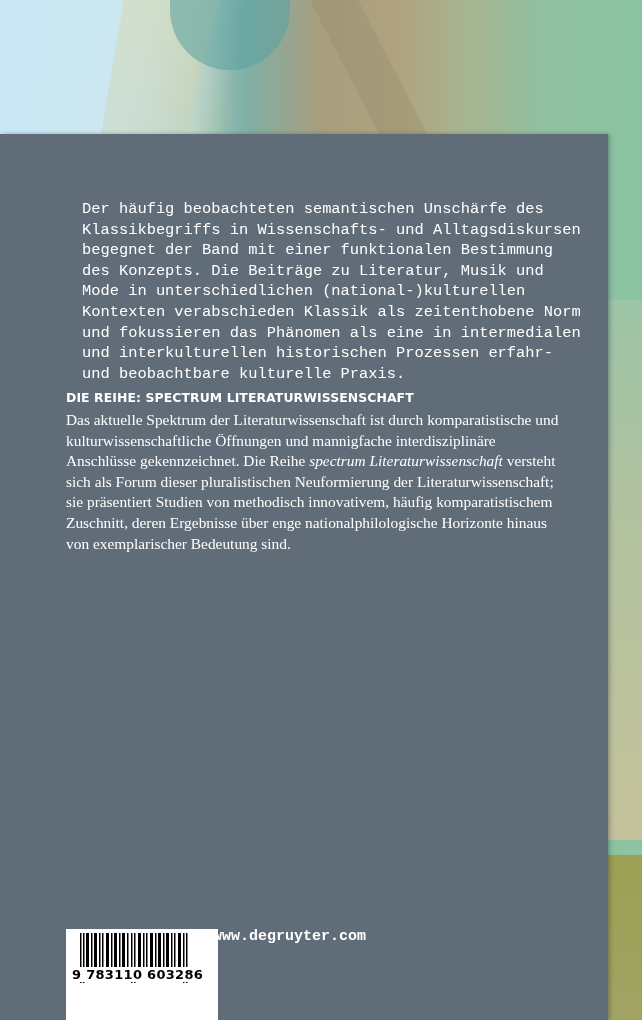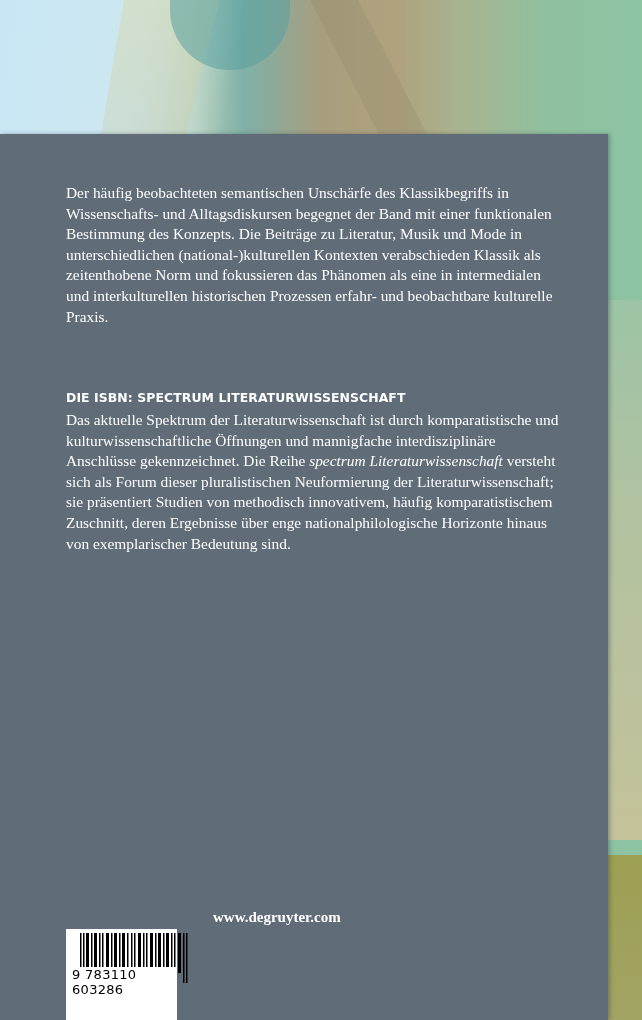--- a/index.html
+++ b/index.html
@@ -37,74 +37,75 @@
       background: linear-gradient(180deg, #9ca052 0%, #a2a464 100%);
     }
     .panel {
       position: absolute; left: 0; top: 134px; width: 608px; height: 886px;
       background: #606c78;
       box-shadow: 2px 0 4px rgba(40,50,60,0.35);
     }
     .blurb {
       position: absolute; left: 66px; top: 183px; width: 500px;
       color: #ffffff;
-      font-family: Liberation Serif, serif;
+      font-family: Liberation Mono, monospace;
       font-size: 15.4px; line-height: 20.6px;
-      margin: 0;
+      margin: 16px;
     }
     .series-heading {
       position: absolute; left: 66px; top: 390px;
       color: #ffffff;
       font-family: "DejaVu Sans", sans-serif;
       font-weight: bold; font-size: 12.4px; letter-spacing: 0.1px;
       margin: 0;
     }
     .series-text {
       position: absolute; left: 66px; top: 410px; width: 500px;
       color: #ffffff;
       font-family: "Liberation Serif", serif;
       font-size: 15.4px; line-height: 20.6px;
       margin: 0;
     }
     .series-text em { font-style: italic; }
     .barcode-box {
-      position: absolute; left: 66px; top: 929px; width: 111px; height: 91px;
+      position: absolute; left: 66px; top: 929px; width: 152px; height: 91px;
       background: #ffffff;
+      font-weight: bold;
     }
     .barcode-bars {
       position: absolute; left: 14px; top: 4px; width: 108px; height: 50px;
     }
     .barcode-num {
       position: absolute; left: 5px; top: 38px;
       font-family: "DejaVu Sans", sans-serif; font-size: 13px; color: #000;
       background: #fff; padding: 0 1px; letter-spacing: 0.3px;
     }
     .publisher {
-      position: absolute; left: 213px; top: 908px;
-      color: #ffffff; font-family: Liberation Serif, serif;
+      position: absolute; left: 213px; top: 928px;
+      color: #ffffff; font-family: Liberation Mono, monospace;
     }
     .publisher .url { font-weight: bold; font-size: 15px; line-height: 18px; }
     .publisher .line { font-size: 13.2px; line-height: 17px; color: #e8ecef; }
   </style>
 </head>
 <body>
 
 <div class="bg">
   <div class="shard1"></div>
   <div class="shard2"></div>
   <div class="shard3"></div>
   <div class="lower-right"></div>
   <div class="olive"></div>
 </div>
 
 <div class="panel"></div>
 
 <p class="blurb">Der häufig beobachteten semantischen Unschärfe des Klassikbegriffs in Wissenschafts- und Alltagsdiskursen begegnet der Band mit einer funkti­onalen Bestimmung des Konzepts. Die Beiträge zu Literatur, Musik und Mode in unterschiedlichen (national-)kulturellen Kontexten verabschieden Klassik als zeitenthobene Norm und fokussieren das Phänomen als eine in intermedialen und interkulturellen historischen Prozessen erfahr- und beobachtbare kulturelle Praxis.</p>
 
-<h2 class="series-heading">DIE ISBN: SPECTRUM LITERATURWISSENSCHAFT</h2>
+<h2 class="series-heading">DIE REIHE: SPECTRUM LITERATURWISSENSCHAFT</h2>
 
 <p class="series-text"><span>Das aktuelle Spektrum der Literaturwissenschaft ist durch komparatistische und kulturwissenschaftliche Öffnungen und mannigfache interdisziplinäre Anschlüsse gekennzeichnet. Die Reihe </span><em>spectrum Literaturwissenschaft</em><span> versteht sich als Forum dieser pluralistischen Neuformierung der Literatur­wissenschaft; sie präsentiert Studien von methodisch innovativem, häufig komparatistischem Zuschnitt, deren Ergebnisse über enge nationalphilo­logische Horizonte hinaus von exemplarischer Bedeutung sind.</span></p>
 
 <div class="barcode-box">
   <svg class="barcode-bars" viewBox="0 0 108 50" preserveAspectRatio="none">
     <g fill="#000">
       <rect x="0" y="0" width="1.5" height="50"></rect>
         <rect x="3" y="0" width="1.5" height="50"></rect>
       <rect x="6" y="0" width="3" height="40"></rect>
         <rect x="11" y="0" width="1.5" height="40"></rect>

